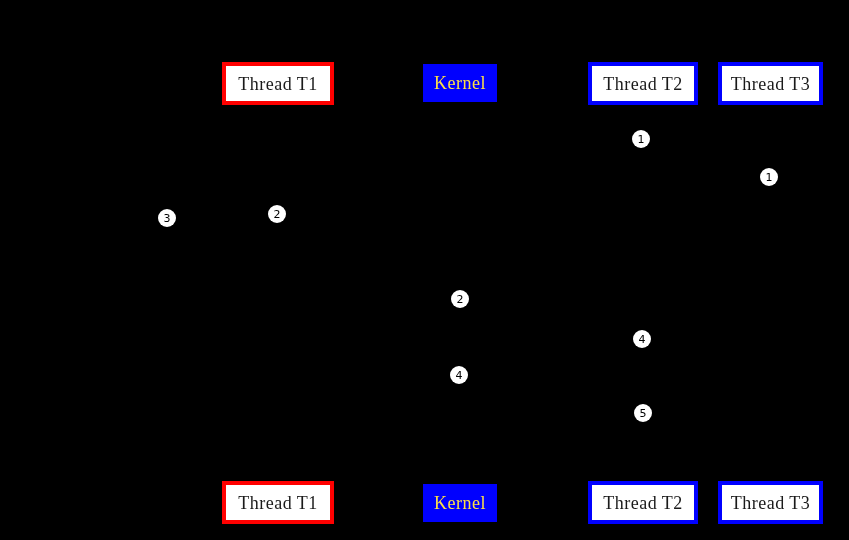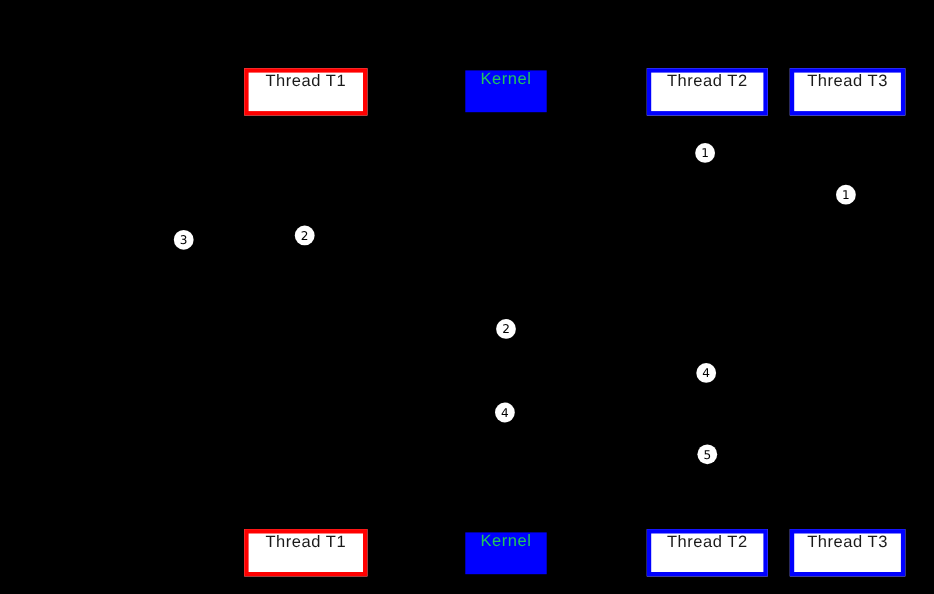--- a/index.html
+++ b/index.html
@@ -15,35 +15,36 @@
     background: #000000;
     overflow: hidden;
     font-family: "DejaVu Sans Mono", "Liberation Mono", monospace;
   }
 
   
   .pbox {
     position: absolute;
     box-sizing: border-box;
     display: flex;
+    align-items: center;
     justify-content: center;
-    font-family: Liberation Sans, sans-serif;
-    font-size: 15px;
+    font-family: Liberation Serif, serif;
+    font-size: 18px;
     letter-spacing: 0.5px;
     white-space: nowrap;
     line-height: 1;
   }
   .pbox.outlined {
     background: #ffffff;
     color: #1a1a1a;
     border-style: solid;
     border-width: 4px;
   }
   .pbox.filled {
-    color: #22c55e;
+    color: #fde047;
     border: 0;
   }
 
   
   .lifeline {
     position: absolute;
     width: 1px;
     background: #000000;
   }
   .lifeline-nub {

